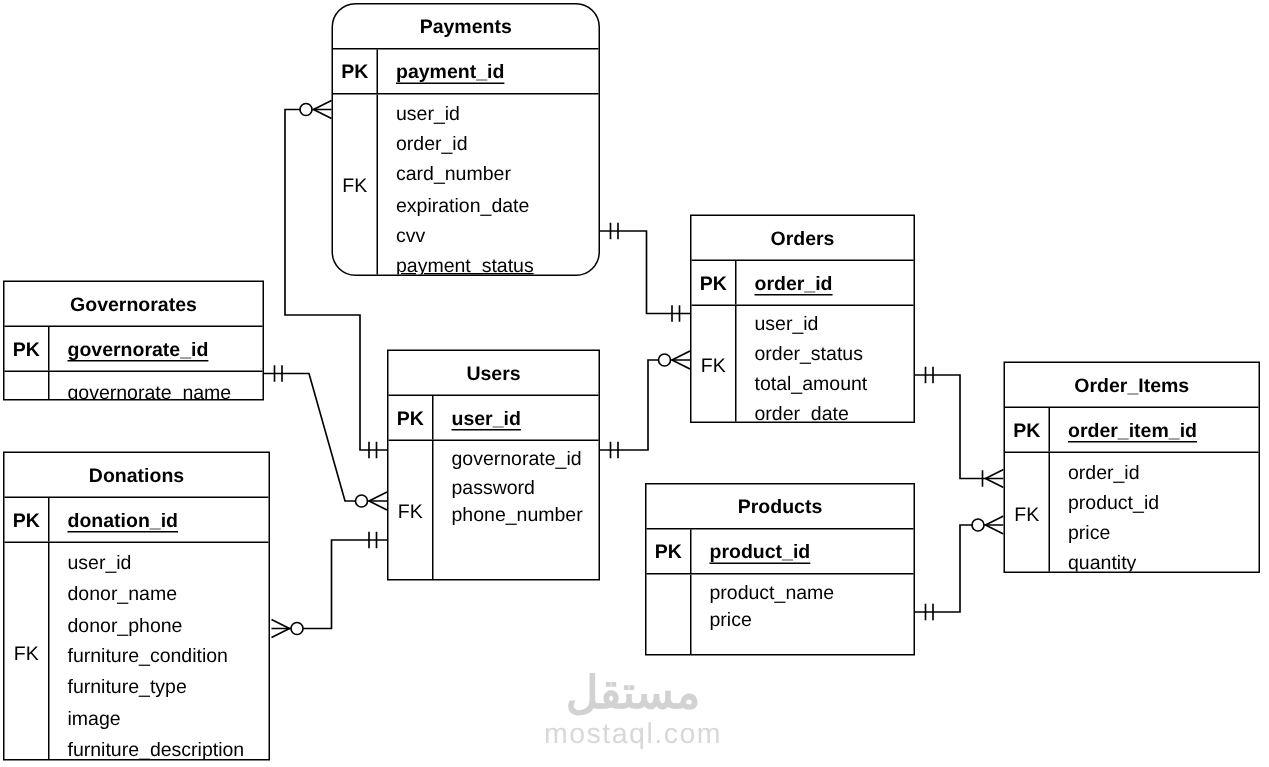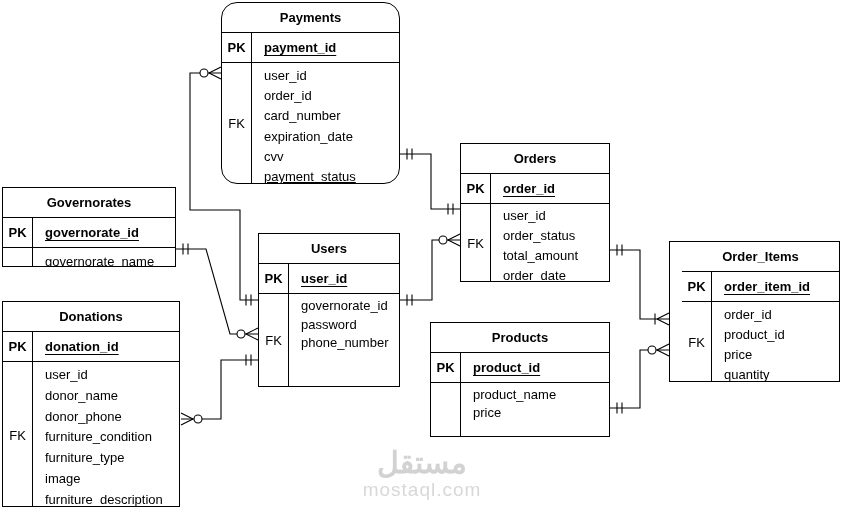--- a/index.html
+++ b/index.html
@@ -201,21 +201,21 @@
         <div class="entity-body">
           <div class="key-col">
             <span class="fk-span" style="height: 18.3333px;"></span>
           </div>
           <div class="field-list">
             <div class="field-row" style="height: 18.3333px;">product_name</div>
             <div class="field-row" style="height: 18.3333px;">price</div>
           </div>
         </div>
       </div>
-      <div class="entity" style="left: 669px; top: 241px; width: 171px; height: 141px; padding-left: 12px;">
+      <div class="entity" style="left: 669px; top: 241px; width: 171px; height: 141px;">
         <div class="entity-title">Order_Items</div>
         <div class="key-row">
           <div class="key-col">PK</div>
           <div class="pk-field">order_item_id</div>
         </div>
         <div class="entity-body">
           <div class="key-col">
             <span class="fk-span" style="height: 20.25px;">FK</span>
           </div>
           <div class="field-list">

